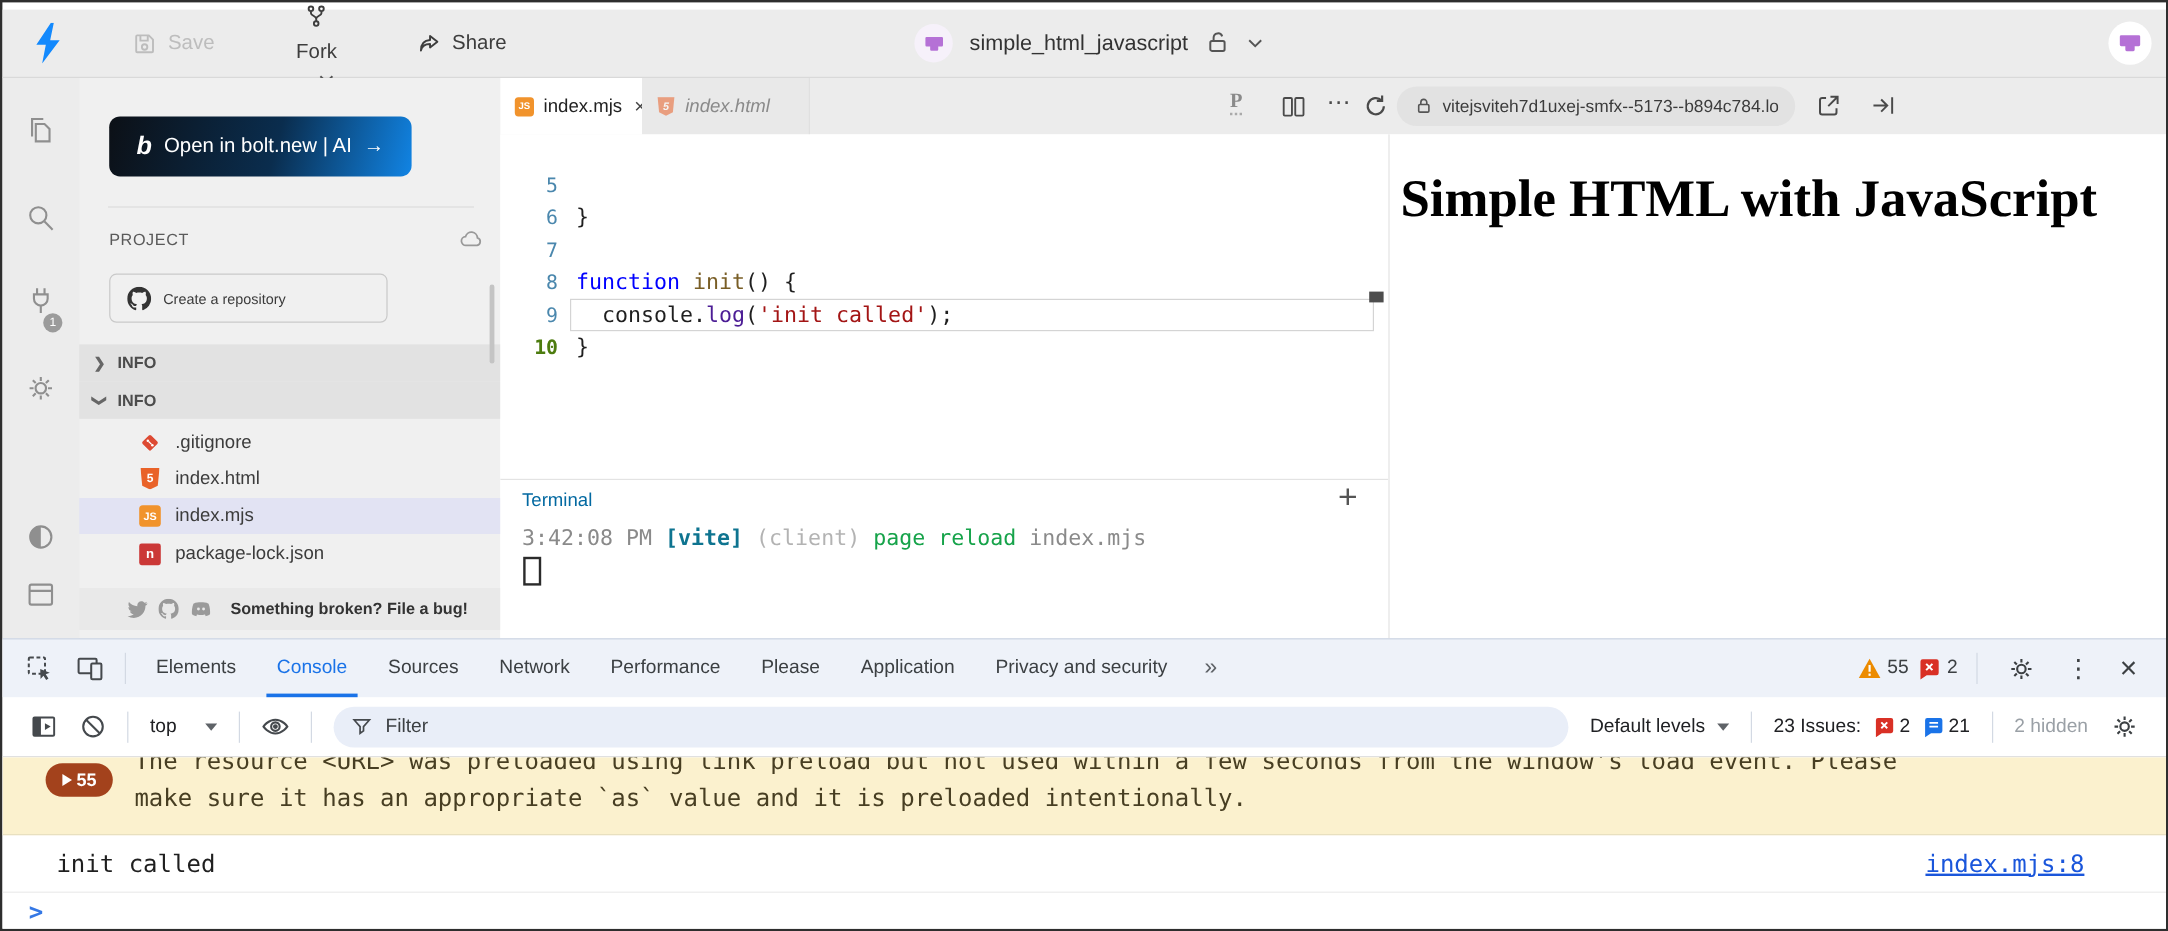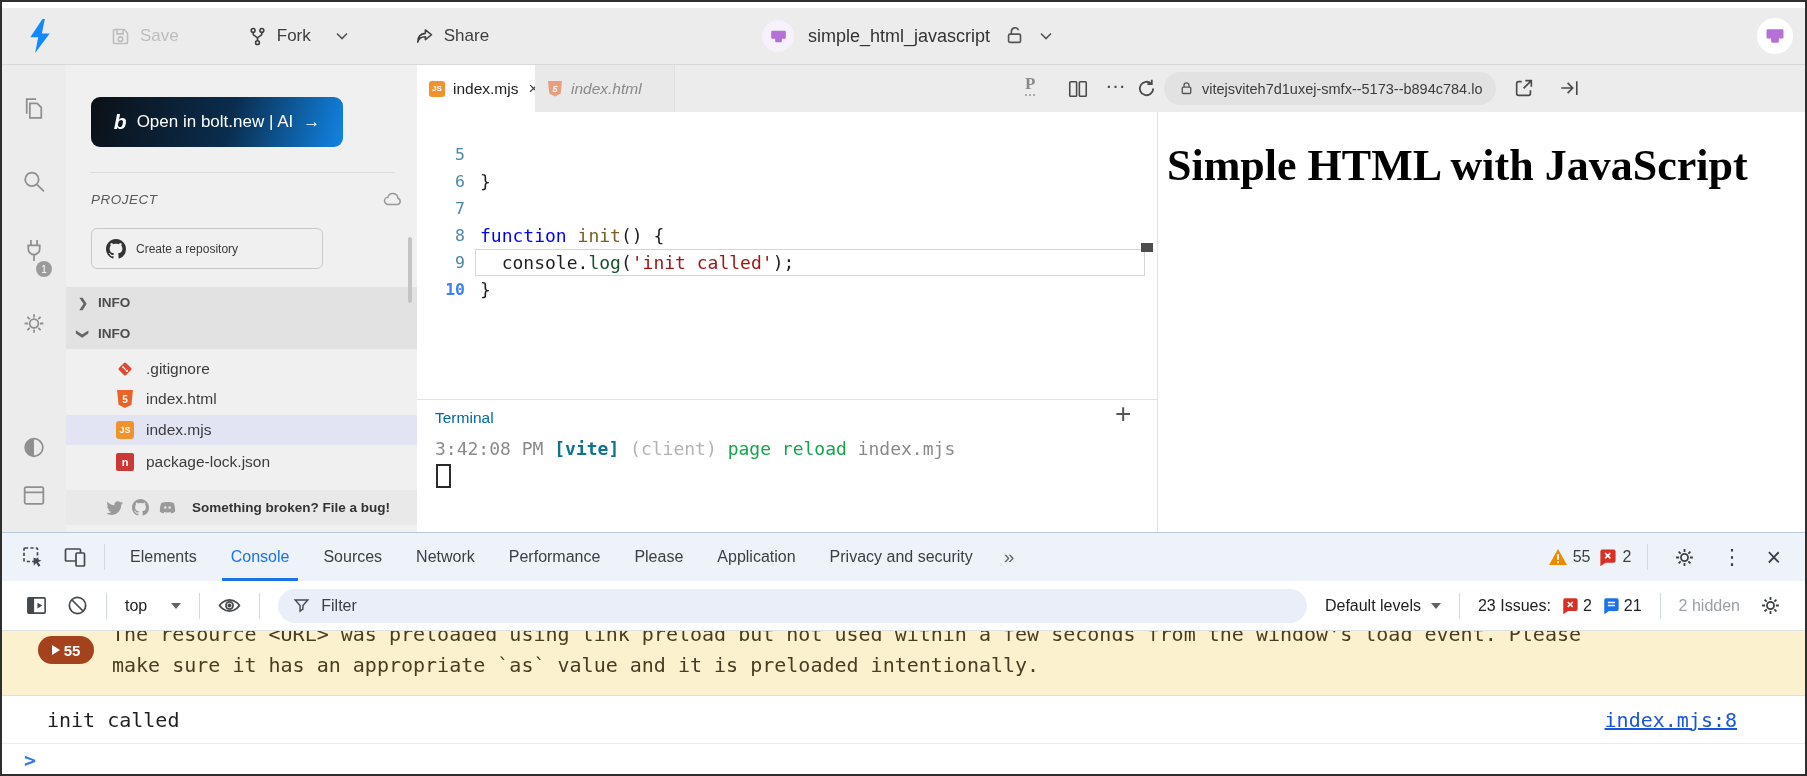--- a/index.html
+++ b/index.html
@@ -7,42 +7,42 @@
        background:#fff;font-family:"Liberation Sans",sans-serif;overflow:hidden;color:#333;}
   svg{display:block;}
   .ico{display:inline-flex;align-items:center;justify-content:center;flex:none;}
 
   
   #topbar{position:absolute;left:0;right:0;top:6px;height:56px;background:#ececec;
           border-bottom:1px solid #d9d9d9;display:flex;align-items:center;}
   #logo{margin-left:26px;}
   .tb-btn{display:flex;align-items:center;gap:9px;font-size:17px;color:#3d3d3d;cursor:pointer;}
   #save-btn{margin-left:58px;color:#bdbdbd;}
-  #fork-btn{margin-left:68px;}
+  #fork-btn{margin-left:68px;flex-direction:column;}
   #share-btn{margin-left:66px;}
   #fork-chevron{margin-left:16px;}
   #project-group{position:absolute;left:760px;top:0;height:100%;display:flex;align-items:center;gap:14px;}
   .avatar{width:32px;height:32px;border-radius:50%;background:#f6f1fa;display:flex;align-items:center;justify-content:center;}
   #project-name{font-size:18px;color:#333;}
   #user-avatar{position:absolute;right:12px;top:10px;width:36px;height:36px;}
 
   
   #rail{position:absolute;left:0;top:63px;width:64px;height:467px;background:#ececec;border-right:1px solid #e2e2e2;}
   .rail-ico{position:absolute;left:50%;transform:translateX(-50%);}
   #plug-badge{position:absolute;left:34px;top:196px;width:16px;height:16px;border-radius:50%;background:#9b9b9b;
               color:#fff;font-size:10px;display:flex;align-items:center;justify-content:center;}
 
   
   #sidepanel{position:absolute;left:64px;top:63px;width:351px;height:467px;background:#f0f0f0;}
   #bolt-btn{position:absolute;left:25px;top:32px;width:252px;height:50px;border-radius:9px;cursor:pointer;
             background:linear-gradient(105deg,#0c1016 0%,#0a2d4e 55%,#1184e4 100%);
             color:#fff;font-size:17px;display:flex;align-items:center;justify-content:center;gap:10px;}
   #bolt-b{font-weight:bold;font-style:italic;font-size:21px;}
   #panel-divider{position:absolute;left:24px;top:107px;width:305px;height:1px;background:#dcdcdc;}
-  #project-label{position:absolute;left:25px;top:127px;font-size:13.5px;letter-spacing:.5px;color:#5a5a5a;font-style:italic;}
+  #project-label{position:absolute;left:25px;top:127px;font-size:13.5px;letter-spacing:.5px;color:#5a5a5a;}
   #cloud-icon{position:absolute;left:316px;top:123px;}
   #create-repo{position:absolute;left:25px;top:163px;width:232px;height:41px;border:1px solid #c9c9c9;border-radius:6px;
                display:flex;align-items:center;gap:10px;padding-left:14px;box-sizing:border-box;font-size:12px;color:#3b3b3b;
                background:transparent;cursor:pointer;}
   .section-row{position:absolute;left:0;width:351px;height:31px;background:#e2e2e2;display:flex;align-items:center;
                gap:10px;padding-left:12px;box-sizing:border-box;font-weight:bold;font-size:13.5px;color:#4c4c4c;cursor:pointer;}
   #row-info{top:222px;}
   #row-files{top:253px;}
   .chev{color:#666;font-size:12px;width:10px;}
   .file-row{position:absolute;left:0;width:351px;height:30px;display:flex;align-items:center;gap:12px;
@@ -75,23 +75,23 @@
             display:flex;align-items:center;gap:7px;padding:0 14px;box-sizing:border-box;cursor:text;}
   #url-text{font-size:14.5px;color:#3c3c3c;white-space:nowrap;overflow:hidden;}
   #external-icon{position:absolute;left:1096px;top:12px;cursor:pointer;}
   #toright-icon{position:absolute;left:1141px;top:12px;cursor:pointer;}
 
   
   #editor{position:absolute;left:415px;top:110px;width:740px;height:287px;background:#fff;
           font-family:"DejaVu Sans Mono",monospace;font-size:18px;cursor:text;}
   .cline{position:absolute;left:0;right:0;height:27px;line-height:27px;white-space:pre;}
   .lnum{position:absolute;left:0;width:48px;text-align:right;color:#4a87ad;font-size:16.5px;}
-  .lnum.active{color:#3b82f6;font-weight:bold;}
+  .lnum.active{color:#4d7c0f;font-weight:bold;}
   .ctext{position:absolute;left:63px;}
-  .tok-kw{color:#0000ff;} .tok-fn{color:#795e26;} .tok-meth{color:#14532d;} .tok-str{color:#a31515;} .tok-plain{color:#1f1f1f;}
+  .tok-kw{color:#0000ff;} .tok-fn{color:#795e26;} .tok-meth{color:#4c1d95;} .tok-str{color:#a31515;} .tok-plain{color:#1f1f1f;}
   #current-line{position:absolute;left:58px;top:137px;width:668px;height:25px;border:1px solid #d4d4d4;}
   #editor-scroll-thumb{position:absolute;left:724px;top:131px;width:12px;height:9px;background:#4d4d4d;}
 
   
   #terminal{position:absolute;left:415px;top:397px;width:740px;height:133px;background:#fff;border-top:1px solid #e3e3e3;}
   #terminal-title{position:absolute;left:18px;top:9px;font-size:15.5px;color:#0369a1;}
   #terminal-add{position:absolute;left:698px;top:-2px;font-size:28px;font-weight:200;color:#555;cursor:pointer;}
   #terminal-log{position:absolute;left:18px;top:38px;font-family:"DejaVu Sans Mono",monospace;font-size:18px;white-space:pre;}
   .t-time{color:#8a8a8a;} .t-tag{color:#0e7490;font-weight:bold;} .t-client{color:#b3b3b3;}
   .t-action{color:#16a34a;} .t-file{color:#8a8a8a;}

